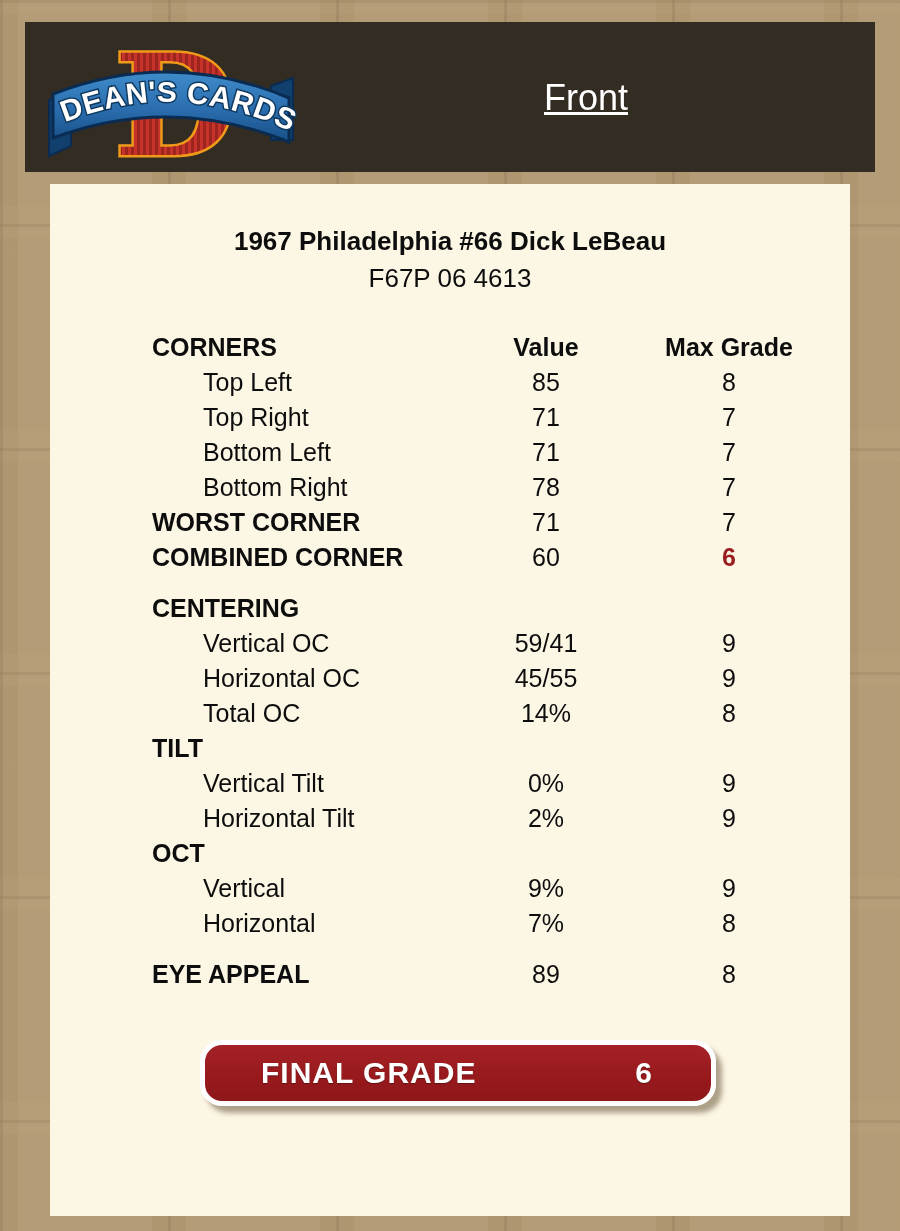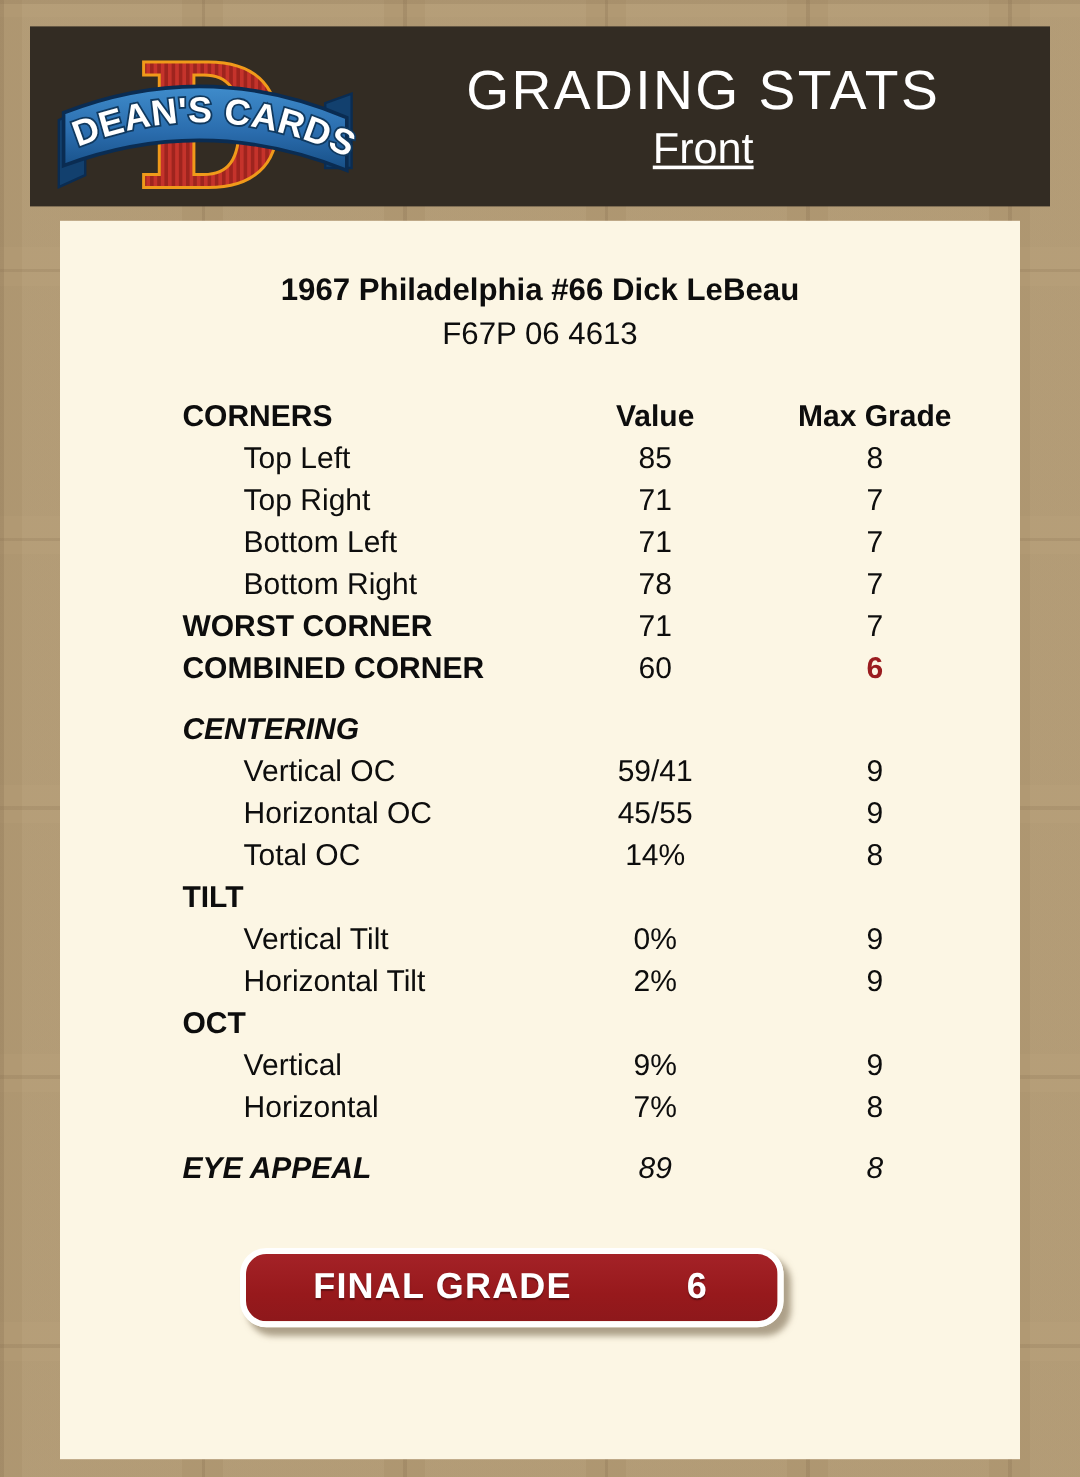--- a/index.html
+++ b/index.html
@@ -40,26 +40,26 @@
     display:grid;grid-template-columns:304px 180px 1fr;
     padding-left:102px;height:35px;line-height:35px;
     font-size:25px;color:#0d0d0d;
   }
   .row .label{text-align:left;white-space:nowrap;}
   .row .value{text-align:center;white-space:nowrap;}
   .row .max{text-align:center;padding-right:28px;white-space:nowrap;}
   .row.head .label,.row.head .value,.row.head .max{font-weight:bold;}
   .row.section .label{font-weight:bold;}
   .row.sub .label{padding-left:51px;}
-  .row.gap{margin-top:16px;font-style:italic;}
+  .row.gap{margin-top:16px;}
   .max.red{color:#9a1c1f;font-weight:bold;}
   .value.size-shift{position:relative;left:-58px;}
 
   .final-grade-button{
-    margin:48px 0 0 150px;width:453px;height:66px;box-sizing:border-box;
+    margin:48px 0 0 150px;width:516px;height:66px;box-sizing:border-box;
     background:linear-gradient(180deg,#a42227 0%,#97191c 60%,#8e181b 100%);
     border:5px solid #ffffff;border-radius:22px;
     box-shadow:6px 7px 5px rgba(120,103,76,.6);
     display:flex;align-items:center;justify-content:space-between;
     padding:0 58px 0 56px;cursor:pointer;
   }
   .final-grade-button .fg-label,.final-grade-button .fg-value{
     color:#fff;font-weight:bold;font-size:30px;letter-spacing:1px;
     text-shadow:0 1px 1px rgba(0,0,0,.35);
   }
@@ -87,21 +87,20 @@
     <path d="M 2,72 L 24,62 L 24,118 L 2,128 Z" fill="#12406e" stroke="#0a2c52" stroke-width="2"></path>
     <path d="M 224,58 L 246,50 L 246,112 L 224,112 Z" fill="#12406e" stroke="#0a2c52" stroke-width="2"></path>
 
     <path d="M 6,66 Q 124,20 242,70 L 242,114 Q 124,66 6,110 Z" fill="url(#rib)" stroke="#0a2c52" stroke-width="3"></path>
 
     <text font-family="Liberation Sans, sans-serif" font-weight="bold" font-size="30" fill="#ffffff" stroke="#10395f" stroke-width="3" paint-order="stroke" letter-spacing="0.5">
       <textPath href="#bannerPath" startOffset="4">DEAN'S CARDS</textPath>
     </text>
   </svg>
   <div class="header-titles">
-    <div class="header-title">GRADING STATS</div>
     <div class="header-subtitle">Front</div>
   </div>
 </div>
 
 <div class="report-card">
   <div class="card-title">1967 Philadelphia #66 Dick LeBeau</div>
   <div class="card-serial">F67P 06 4613</div>
 
   <div class="stats-table">
     <div class="row head">

